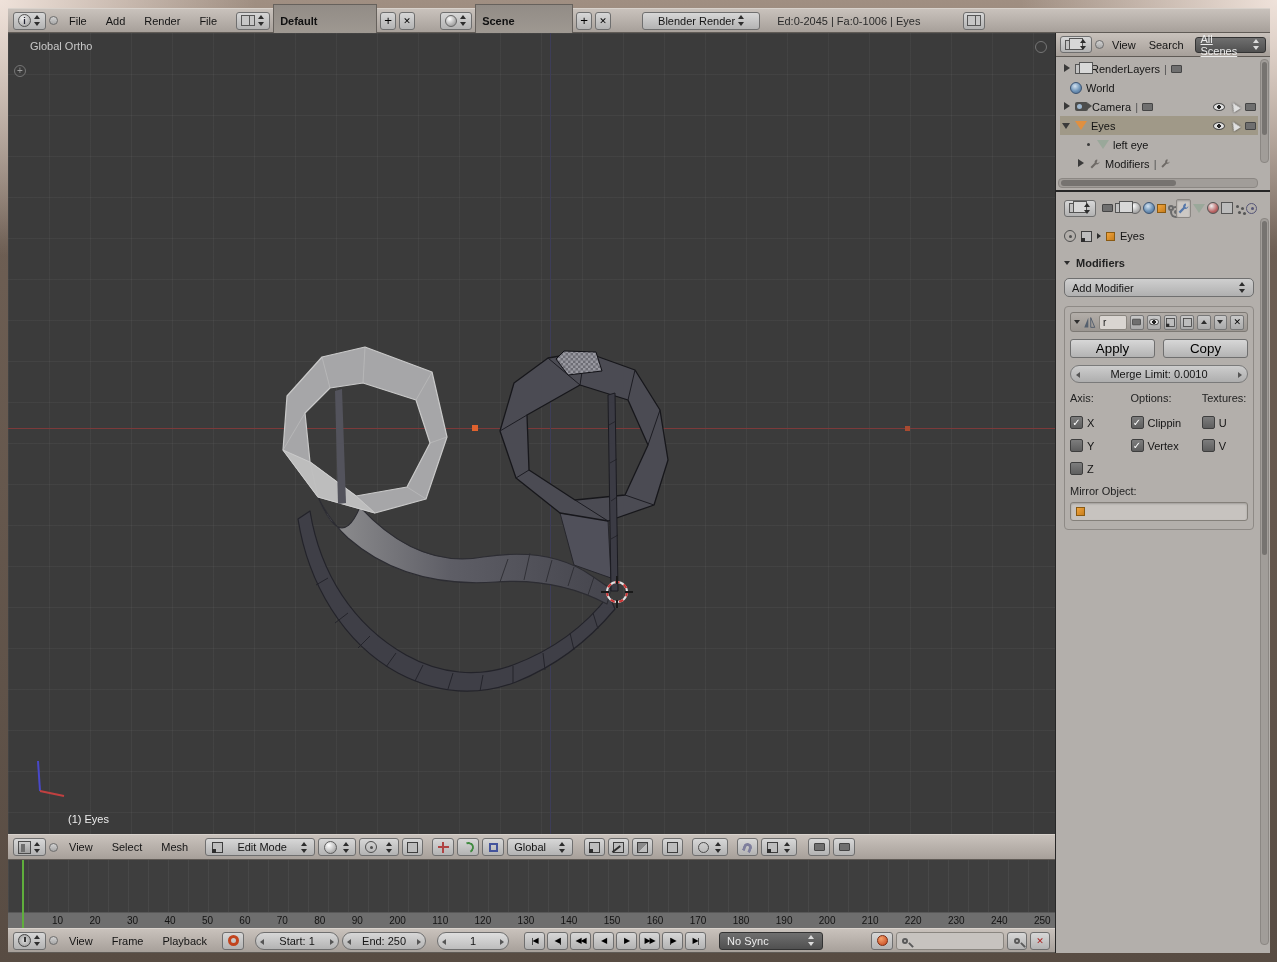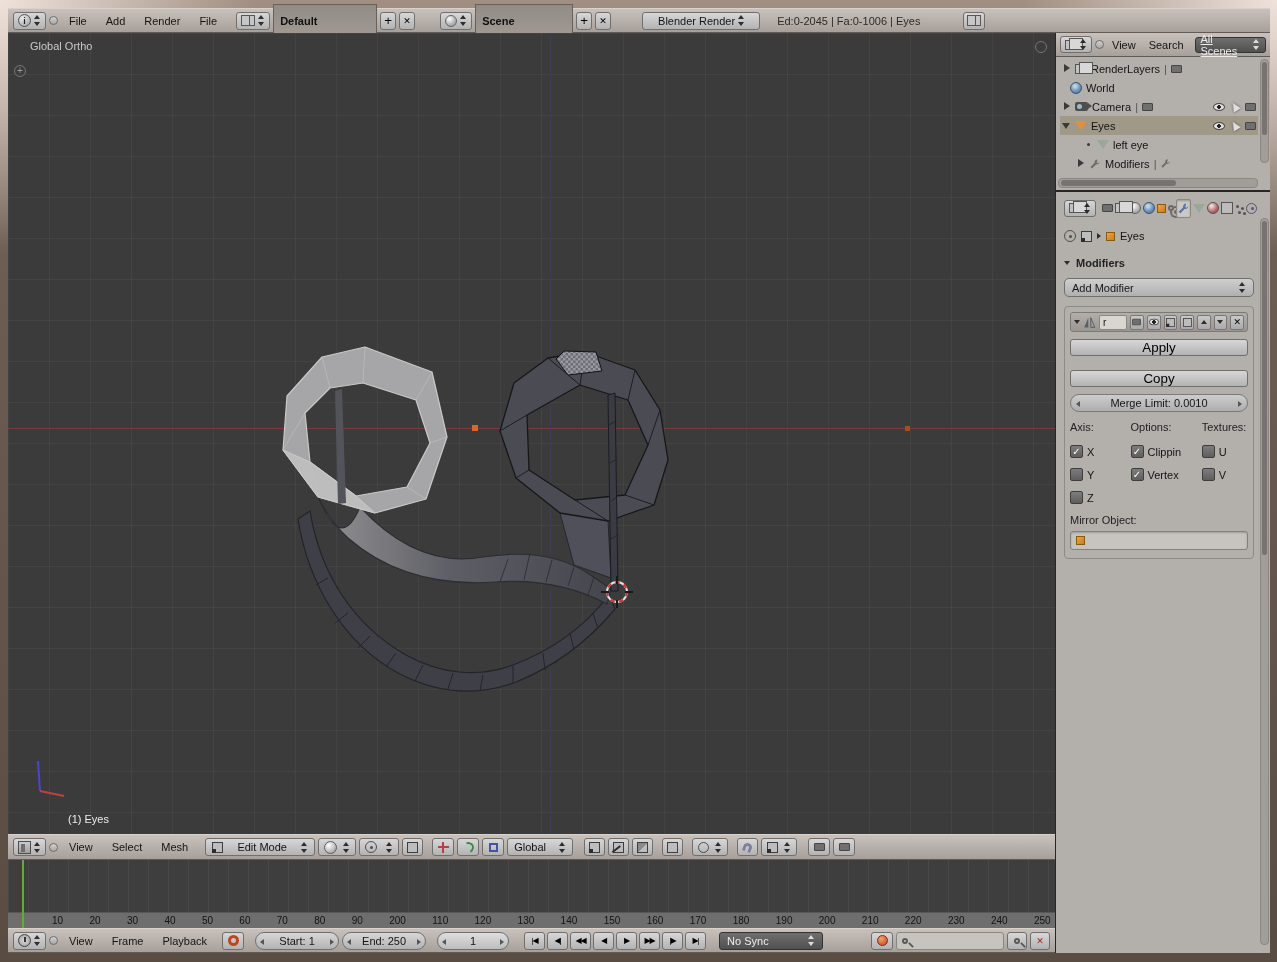--- a/index.html
+++ b/index.html
@@ -132,21 +132,21 @@
   .tab.active{background:#ccc8c4;border:1px solid #8b8783;box-shadow:inset 0 1px 2px rgba(0,0,0,0.25);}
   .crumbs{display:flex;align-items:center;gap:5px;height:20px;margin-bottom:8px;}
   .panel-hdr{display:flex;align-items:center;gap:6px;height:18px;margin-bottom:6px;font-weight:bold;color:#222;}
   .wide-dd{display:flex;align-items:center;justify-content:space-between;height:19px;padding:0 7px;margin-bottom:9px;
      background:linear-gradient(#cfcfcf,#b0b0b0);border:1px solid #6f6f6f;border-radius:5px;}
   .mod-box{border:1px solid #8e8a86;border-radius:4px;padding:5px 5px 8px 5px;}
   .mod-hdr{display:flex;align-items:center;gap:3px;height:20px;border-radius:3px;padding:0 3px;margin-bottom:7px;
      background:linear-gradient(#b3aea9,#9b9691);border:1px solid #7d7974;}
   .mod-name{width:30px;height:15px;background:#d9d5d1;border:1px solid #8a8680;border-radius:2px;padding:0 3px;font-size:10px;display:flex;align-items:center;}
   .mini{width:15px;height:15px;display:inline-flex;align-items:center;justify-content:center;border-radius:2px;background:linear-gradient(#c9c9c9,#aaa);border:1px solid #777;padding:0;}
-  .row2{display:flex;gap:14px;margin-bottom:7px;flex-direction:column;}
+  .row2{display:flex;gap:8px;margin-bottom:7px;}
   .row2 .btn{flex:1;height:19px;}
   .slider{height:18px;border-radius:9px;background:linear-gradient(#cdcdcd,#aeaeae);border:1px solid #7a7a7a;
      display:flex;align-items:center;justify-content:center;position:relative;margin-bottom:9px;}
   .slider::before{content:"";position:absolute;left:5px;top:6px;border-top:3.5px solid transparent;border-bottom:3.5px solid transparent;border-right:4.5px solid #555;}
   .slider::after{content:"";position:absolute;right:5px;top:6px;border-top:3.5px solid transparent;border-bottom:3.5px solid transparent;border-left:4.5px solid #555;}
   .cols{display:flex;margin-bottom:2px;}
   .col1{width:34%;} .col2{width:40%;} .col3{width:26%;}
   .collabel{color:#222;margin-bottom:6px;}
   .cb{display:flex;align-items:center;gap:4px;height:21px;}
   .cbbox{width:13px;height:13px;border-radius:2px;background:linear-gradient(#7d7d7d,#5e5e5e);border:1px solid #3e3e3e;

